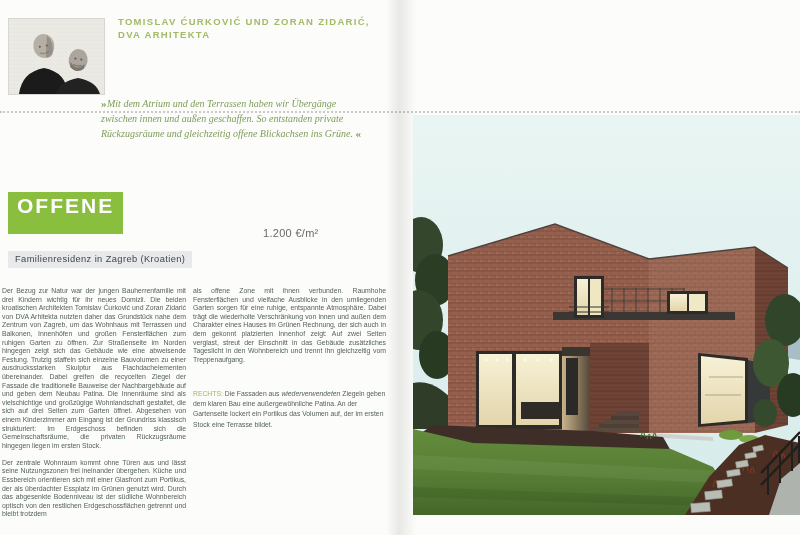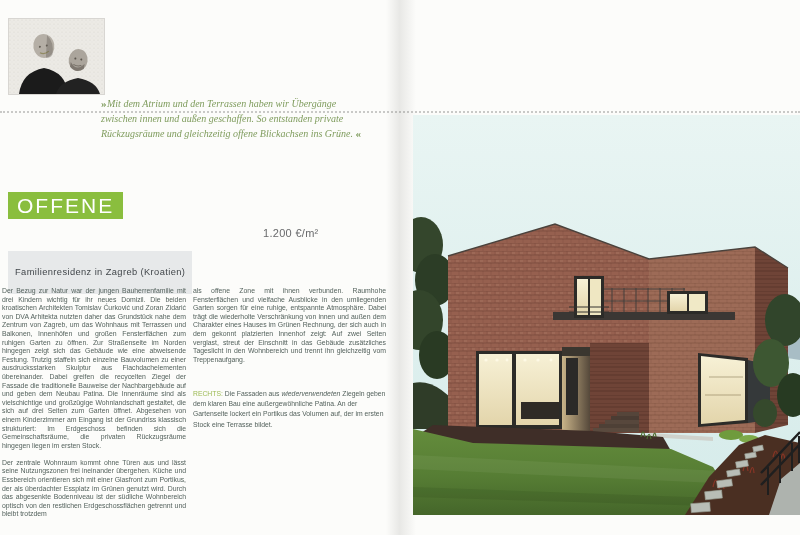--- a/index.html
+++ b/index.html
@@ -19,26 +19,26 @@
   .architect-names{left:118px;top:15px;width:270px;color:var(--header-green);
      font-size:9.5px;font-weight:700;letter-spacing:1.3px;line-height:13px;}
   .pull-quote{left:101px;top:52px;width:268px;color:var(--quote-green);
      font-family:"Liberation Serif", serif;font-style:italic;font-size:10px;line-height:14.5px;margin-top:44px;}
   .qmark{font-weight:700;font-style:normal;color:var(--quote-green);font-size:11px;letter-spacing:-2px;}
   .dotted-rule{left:0;top:111px;width:800px;height:0;border-top:2px dotted #c9c9c7;}
 
   
   .title-bar{background:var(--accent-green);color:#ffffff;display:inline-block;
      font-size:21px;letter-spacing:2px;line-height:27px;padding:0 9px;white-space:nowrap;}
-  .title-bar1{left:8px;top:192px;height:27px;}
+  .title-bar1{left:8px;top:192px;height:42px;font-weight:bold;}
   .title-bar2{left:8px;top:221px;height:27px;}
   .price{left:247px;top:227px;font-size:11px;color:var(--price-gray);letter-spacing:.3px;padding-left:16px;}
   .subtitle-bar{left:8px;top:251px;height:17px;background:var(--subtitle-bg);
      color:var(--subtitle-text);font-size:9.3px;line-height:17px;letter-spacing:.4px;
-     padding:13px 7px;display:inline-block;white-space:nowrap;}
+     padding:0 7px;display:inline-block;white-space:nowrap;}
 
   
   .bodycol{color:var(--body-text);font-size:6.9px;line-height:8.6px;text-align:justify;
      letter-spacing:-.03px;}
   .col1{left:2px;top:287px;width:184px;}
   .col2{left:193px;top:287px;width:193px;}
   .bodycol p{margin:0 0 8.6px 0;}
   .photo-caption{left:193px;top:389px;width:193px;color:var(--body-text);
      font-size:6.8px;line-height:10.2px;text-align:left;}
   .cap-label{color:var(--caption-green);}
@@ -82,20 +82,24 @@
           <ellipse cx="69" cy="41" rx="9.5" ry="11" fill="#aba59c"></ellipse>
           <path d="M62,44 Q69,53 76,44 L76,49 Q69,55 62,49 Z" fill="rgba(70,64,58,.45)"></path>
           <circle cx="66" cy="40" r="1" fill="#5c564e"></circle>
           <circle cx="72" cy="40" r="1" fill="#5c564e"></circle>
           <path d="M65,46 Q69,48 73,46" stroke="#4f483f" stroke-opacity=".6" stroke-width="1" fill="none"></path>
         </g>
       </g>
     </svg>
   </div>
 
+  <div class="abs architect-names">
+    <div>TOMISLAV ĆURKOVIĆ UND ZORAN ZIDARIĆ,</div>
+    <div>DVA ARHITEKTA</div>
+  </div>
 
   <div class="abs pull-quote">
     <span class="qmark">»</span><span> Mit dem Atrium und den Terrassen haben wir Übergänge zwischen innen und außen geschaffen. So entstanden private Rückzugsräume und gleichzeitig offene Blickachsen ins Grüne. </span><span class="qmark">«</span>
   </div>
 
   <div class="abs dotted-rule"></div>
 
   <div class="abs title-bar title-bar1">OFFENE</div>
   <div class="abs price">1.200 €/m²</div>
   <div class="abs subtitle-bar">Familienresidenz in Zagreb (Kroatien)</div>

